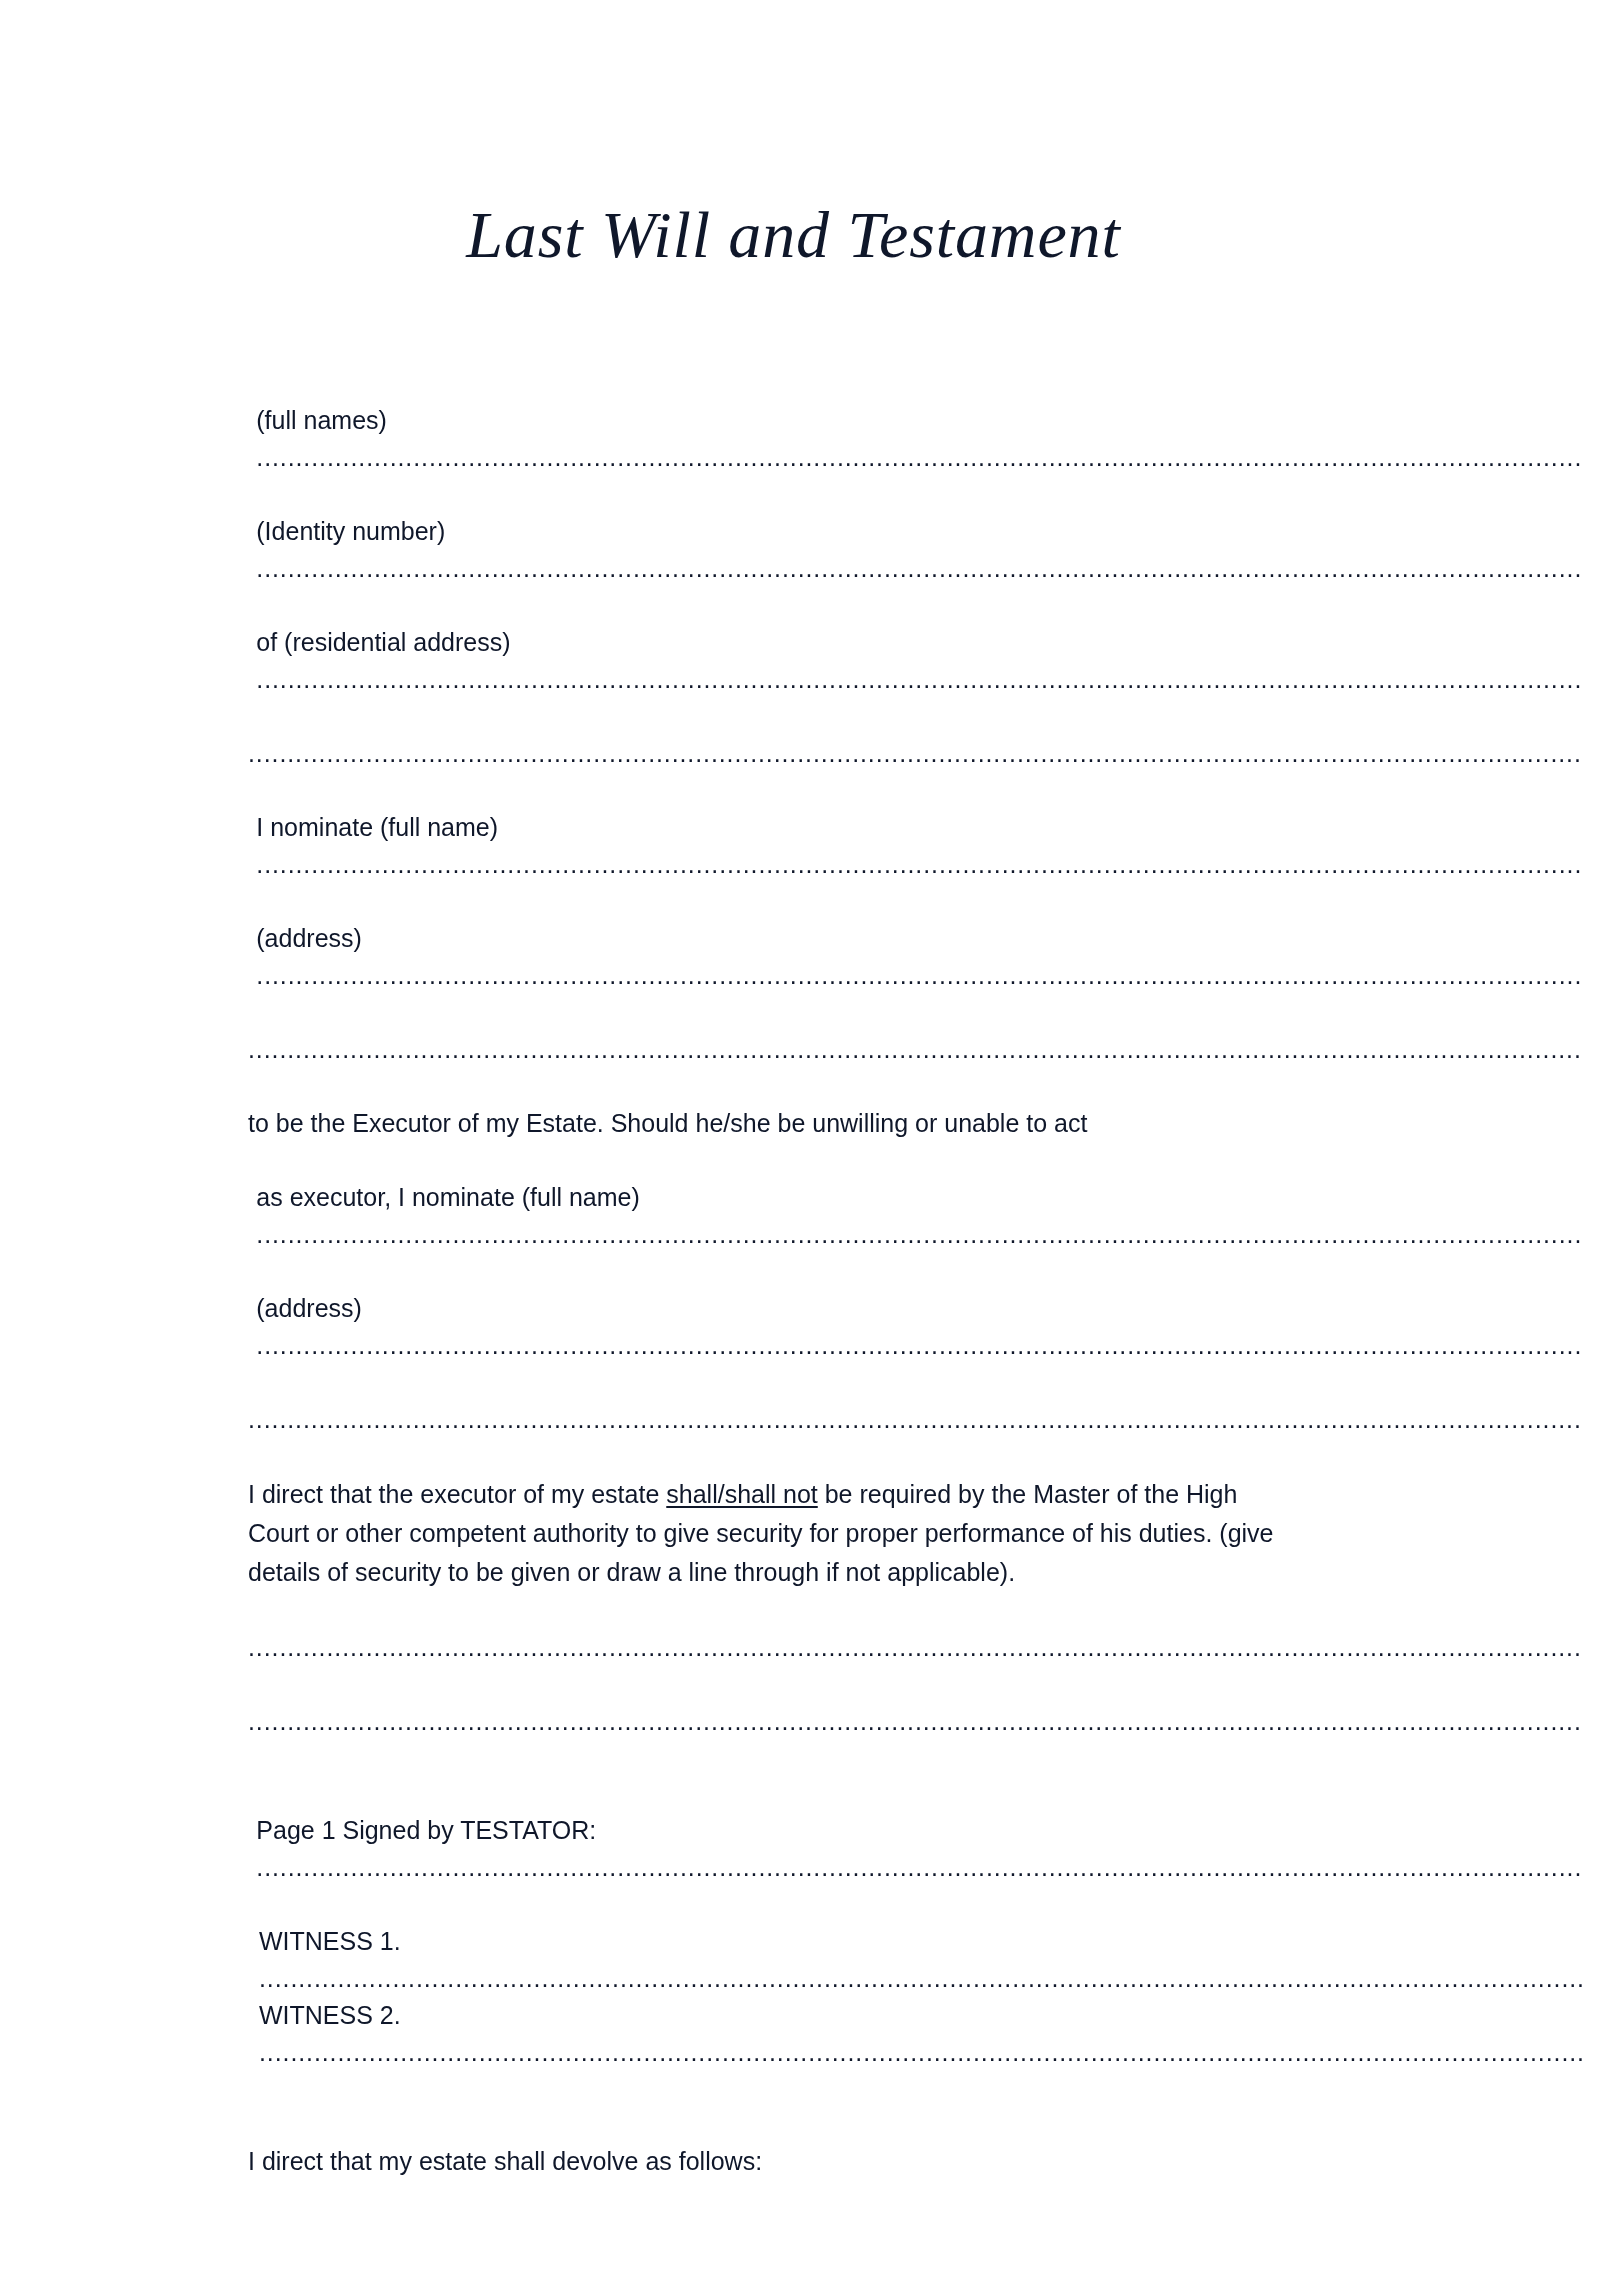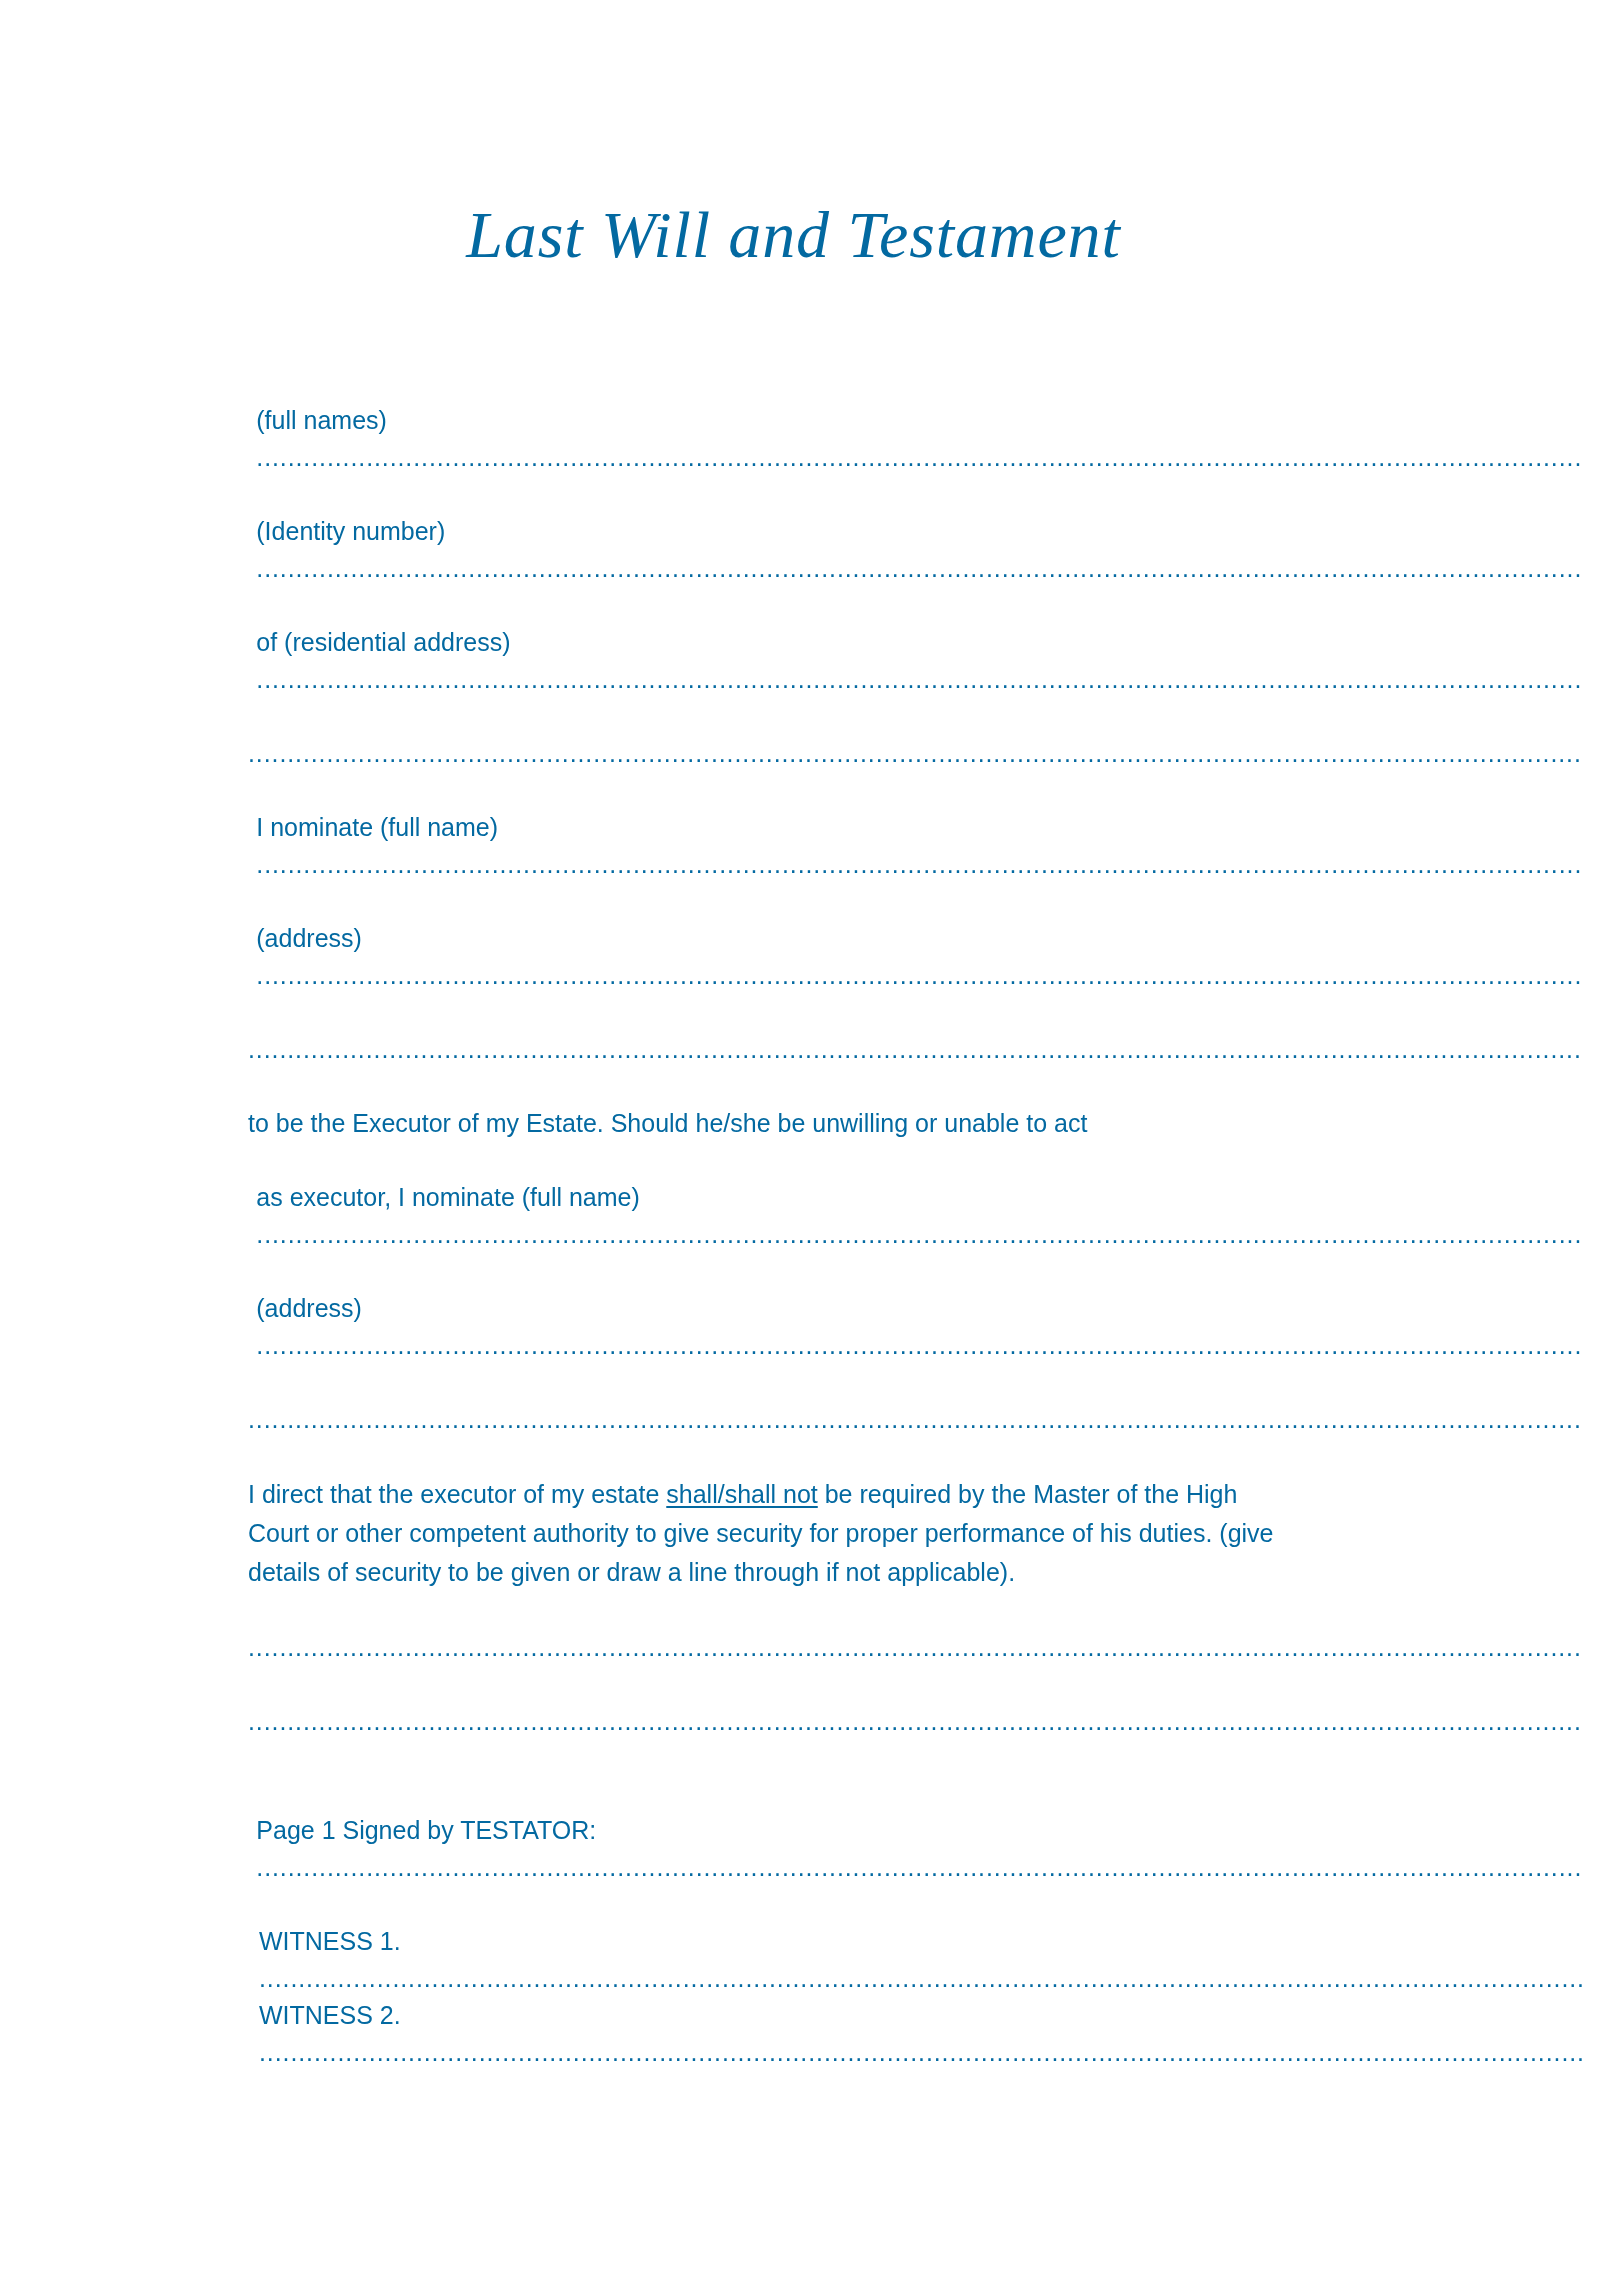--- a/index.html
+++ b/index.html
@@ -7,21 +7,21 @@
     padding: 0;
     background: #ffffff;
   }
   .page {
     position: relative;
     width: 1582px;
     height: 2296px;
     box-sizing: border-box;
     padding: 197px 243px 0 248px;
     background: #ffffff;
-    color: #0369a1;
+    color: #0f172a;
     font-family: "Liberation Sans", sans-serif;
     font-size: 25px;
     overflow: hidden;
   }
   .title {
     font-family: "Liberation Serif", serif;
     font-style: italic;
     font-weight: normal;
     font-size: 66px;
     text-align: center;
@@ -145,15 +145,16 @@
     <span class="dots">............................................................................................................................................................................................................................................................................................</span>
   </div>
 
   <div class="fill-row">
     <span class="lbl">WITNESS 1.</span>
     <span class="dots">............................................................................................................................................................................................................................................................................................</span>
     <span class="lbl witness2-lbl">WITNESS 2.</span>
     <span class="dots">............................................................................................................................................................................................................................................................................................</span>
   </div>
 
+  <p class="row gap-lg">I direct that my estate shall devolve as follows:</p>
 
 </div>
 
 
 </body></html>

